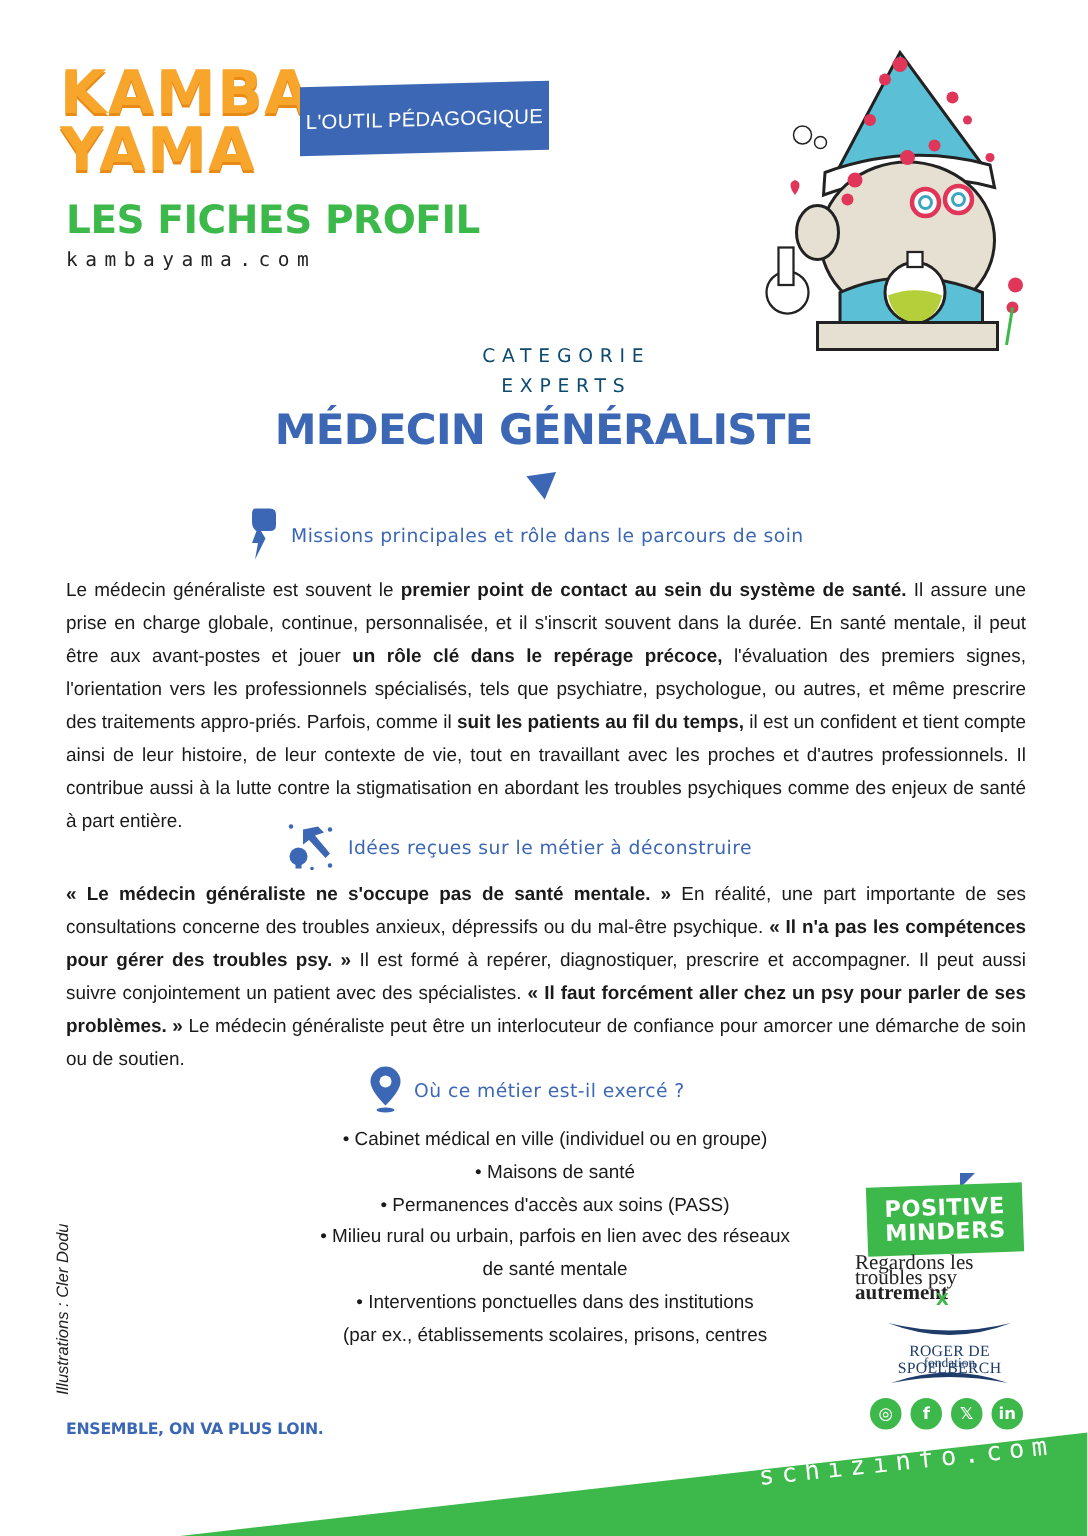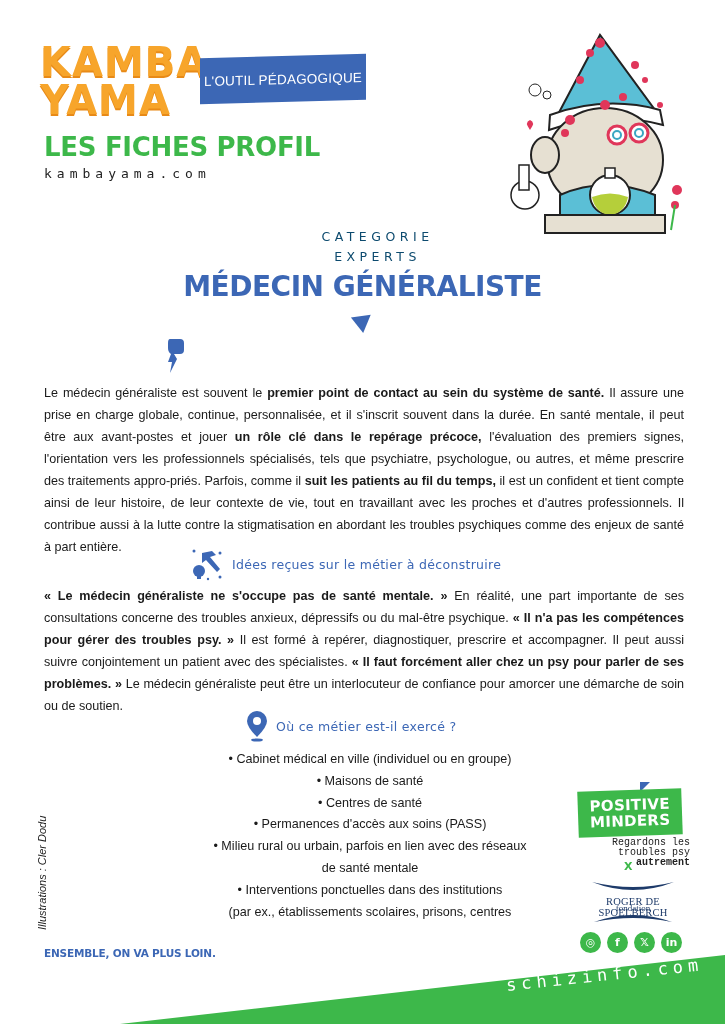--- a/index.html
+++ b/index.html
@@ -57,21 +57,21 @@
   .credit { position: absolute; left: 36px; top: 930px; transform-origin: left top; transform: rotate(-90deg);
     font-family: "Liberation Sans", sans-serif; font-style: italic; font-size: 11px; color: #222; white-space: nowrap; }
   .slogan { position: absolute; left: 44px; top: 947px; font-family: "DejaVu Sans", sans-serif; font-weight: bold;
     font-size: 10.5px; color: #3c67b5; letter-spacing: -0.2px; }
 
   
   .pm { position: absolute; left: 578px; top: 790px; width: 104px; height: 46px; background: #3db84a;
     transform: rotate(-2deg); display: flex; flex-direction: column; align-items: center; justify-content: center; }
   .pm .l1, .pm .l2 { color: #fff; font-family: "DejaVu Sans", sans-serif; font-weight: bold; font-size: 15px; line-height: 16px; letter-spacing: 0.3px; }
   .pm-flag { position: absolute; left: 640px; top: 782px; width: 0; height: 0; border-left: 10px solid #3c67b5; border-bottom: 10px solid transparent; }
-  .pm-tag { position: absolute; left: 570px; top: 838px; width: 120px; text-align: right; font-family: Liberation Mono, monospace; font-size: 10px; color: #222; line-height: 10px; }
+  .pm-tag { position: absolute; left: 570px; top: 838px; width: 120px; text-align: left; font-family: Liberation Serif, serif; font-size: 14px; color: #222; line-height: 10px; }
   .pm-tag b { display: block; font-weight: bold; }
   .x-mark { position: absolute; left: 624px; top: 860px; font-family: "DejaVu Sans", sans-serif; font-weight: bold; font-size: 11px; color: #3db84a; }
   .fdn { position: absolute; left: 572px; top: 878px; width: 122px; height: 46px; text-align: center; }
   .fdn .small { font-family: "Liberation Serif", serif; font-size: 9px; color: #1e3b6a; position: absolute; top: 25px; width: 100%; }
   .fdn .big { font-family: "Liberation Serif", serif; font-size: 10.5px; color: #1e3b6a; position: absolute; top: 18px; width: 100%; letter-spacing: 0.2px; }
   .fdn svg { position: absolute; left: 0; top: 0; }
   .socials { position: absolute; left: 580px; top: 932px; display: flex; gap: 6px; }
   .soc { width: 21px; height: 21px; border-radius: 50%; background: #3db84a; color: #fff; display: flex; align-items: center; justify-content: center;
     font-family: "DejaVu Sans", sans-serif; font-weight: bold; font-size: 11px; }
 
@@ -135,20 +135,21 @@
 
 <div class="cat1">CATEGORIE</div>
 <div class="cat2">EXPERTS</div>
 <h1 class="title">MÉDECIN GÉNÉRALISTE</h1>
 <div class="tri"></div>
 
 <div class="section-head sh1">
   <svg width="20" height="38" viewBox="0 0 20 38">
     <path d="M4 2 h10 q4 0 4 4 v7 q0 4 -4 4 h-6 l3 5 l-7 14 l2 -11 h-4 l3 -8 q-3 -2 -3 -6 v-5 q0 -4 2 -4z" fill="#3c67b5"></path>
   </svg>
+  <span class="label">Missions principales et rôle dans le parcours de soin</span>
 </div>
 <div class="para p1">
   <span>Le médecin généraliste est souvent le </span><b>premier point de contact au sein du système de santé.</b><span> Il assure une prise en charge globale, continue, personnalisée, et il s'inscrit souvent dans la durée. En santé mentale, il peut être aux avant-postes et jouer </span><b>un rôle clé dans le repérage précoce,</b><span> l'évaluation des premiers signes, l'orientation vers les professionnels spécialisés, tels que psychiatre, psychologue, ou autres, et même prescrire des traitements appro-priés. Parfois, comme il </span><b>suit les patients au fil du temps,</b><span> il est un confident et tient compte ainsi de leur histoire, de leur contexte de vie, tout en travaillant avec les proches et d'autres professionnels. Il contribue aussi à la lutte contre la stigmatisation en abordant les troubles psychiques comme des enjeux de santé à part entière.</span>
 </div>
 
 <div class="section-head sh2">
   <svg width="34" height="34" viewBox="0 0 34 34">
     <path d="M12 6 l10 -2 l4 4 l-6 2 l10 12 l-3 3 l-11 -12 l-4 3z" fill="#3c67b5"></path>
     <circle cx="9" cy="24" r="6" fill="#3c67b5"></circle>
     <rect x="7" y="29" width="4" height="3" fill="#3c67b5"></rect>
@@ -167,21 +168,20 @@
   <svg width="22" height="32" viewBox="0 0 22 32">
     <path d="M11 1 a10 10 0 0 1 10 10 q0 6 -10 16 q-10 -10 -10 -16 a10 10 0 0 1 10 -10z" fill="#3c67b5"></path>
     <circle cx="11" cy="11" r="4" fill="#fff"></circle>
     <ellipse cx="11" cy="30" rx="6" ry="1.6" fill="#3c67b5"></ellipse>
   </svg>
   <span class="label">Où ce métier est-il exercé ?</span>
 </div>
 <div class="places">
   <div>• Cabinet médical en ville (individuel ou en groupe)</div>
   <div>• Maisons de santé</div>
-  <div>• Centres de santé</div>
   <div>• Permanences d'accès aux soins (PASS)</div>
   <div>• Milieu rural ou urbain, parfois en lien avec des réseaux</div>
   <div>de santé mentale</div>
   <div>• Interventions ponctuelles dans des institutions</div>
   <div>(par ex., établissements scolaires, prisons, centres</div>
 </div>
 
 <div class="credit">Illustrations : Cler Dodu</div>
 <div class="slogan">ENSEMBLE, ON VA PLUS LOIN.</div>
 

